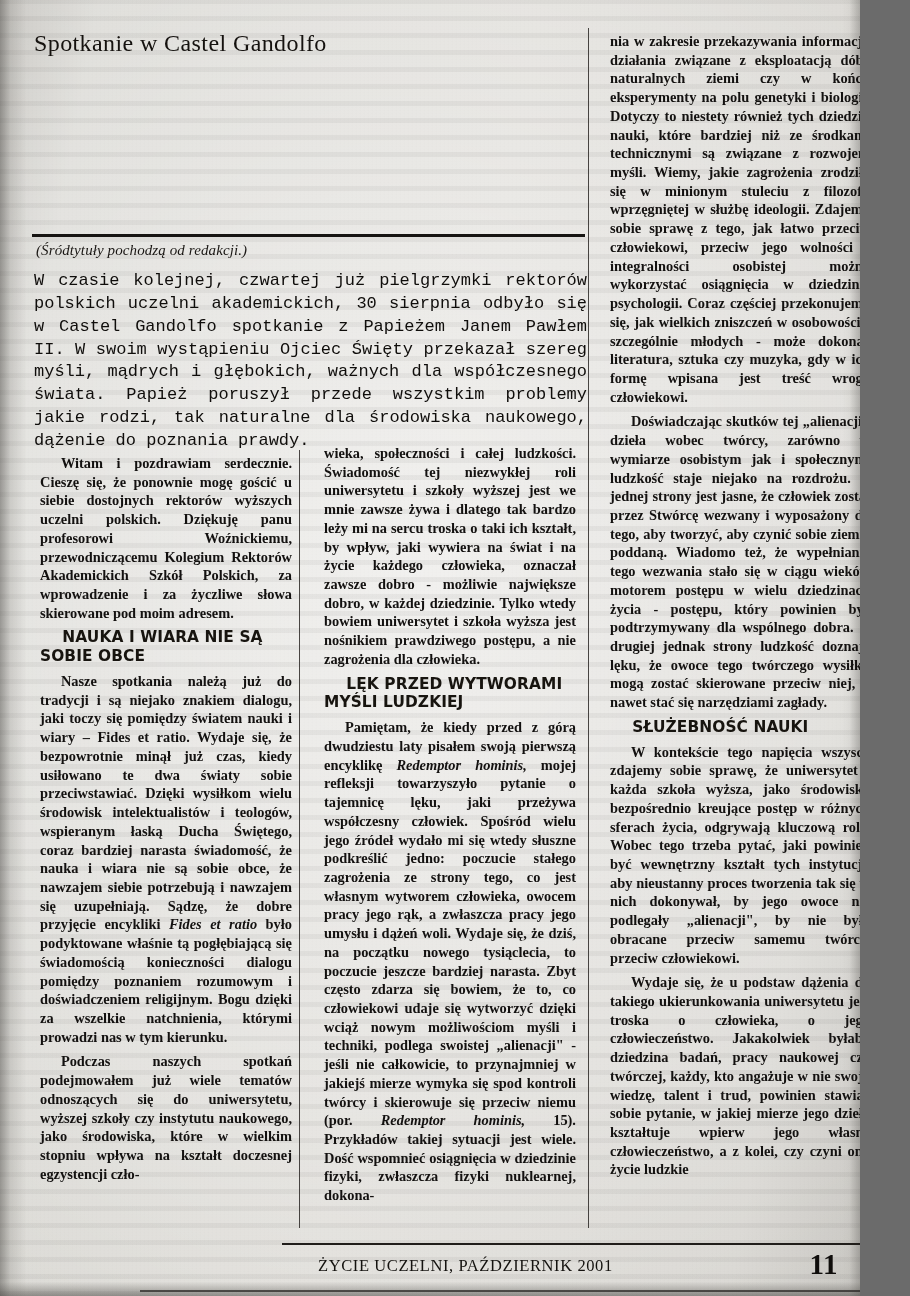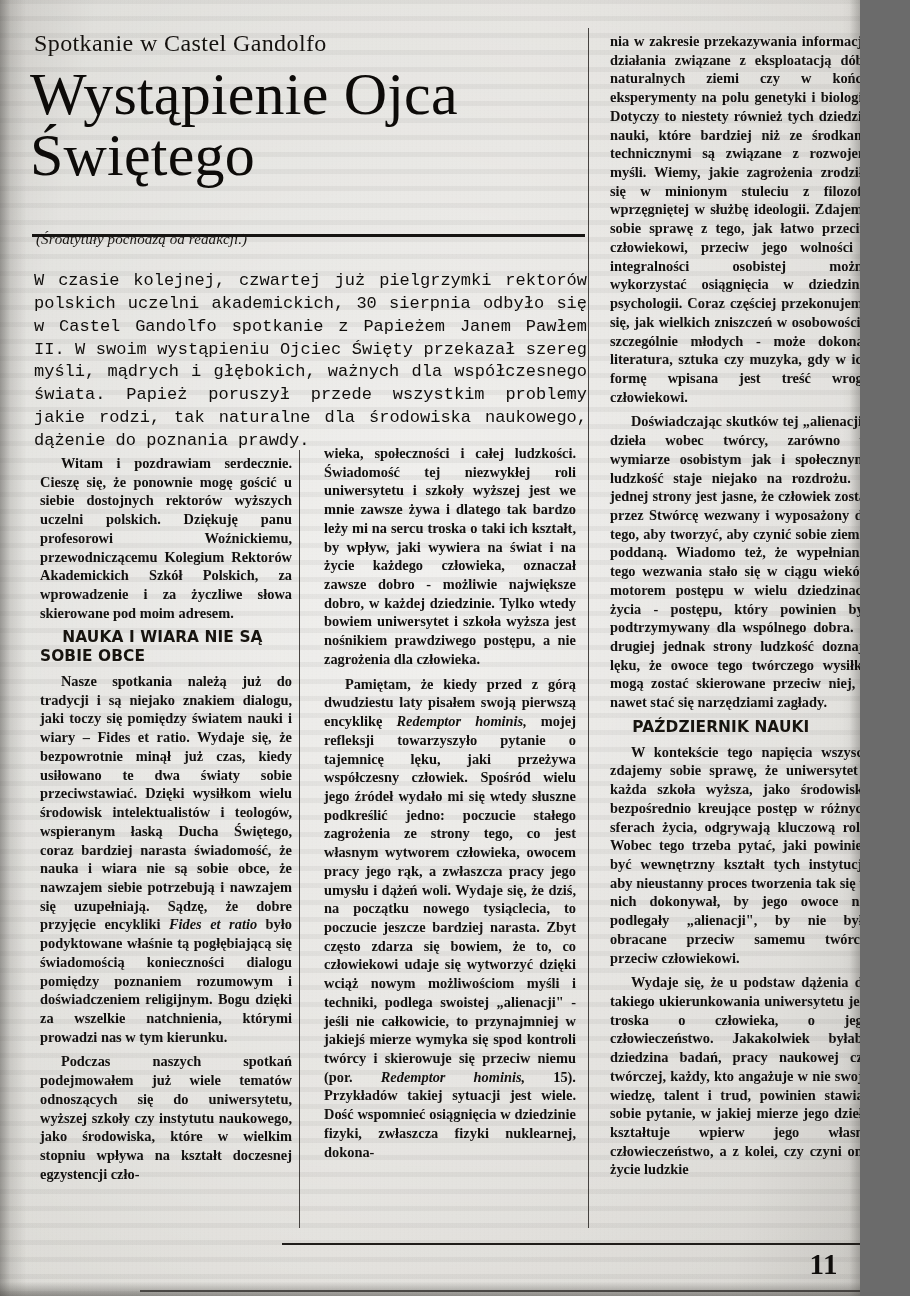--- a/index.html
+++ b/index.html
@@ -87,21 +87,21 @@
   }
   .headline .l2 { display: block; }
   .rule-head {
     position: absolute;
     left: 32px; top: 234px;
     width: 553px; height: 3px;
     background: #161412;
   }
   .editorial-note {
     position: absolute;
-    left: 36px; top: 231px;
+    left: 36px; top: 242px;
     font-size: 15px;
     font-style: italic;
     letter-spacing: 0.1px;
     color: #1a1714;
   }
   .lead {
     position: absolute;
     left: 34px; top: 270px;
     width: 553px;
     font-size: 17px;
@@ -209,54 +209,52 @@
   <div id="bleed"></div>
   <div id="grain"></div>
   <div id="edge-left"></div>
   <div id="edge-right"></div>
   <div id="edge-bottom"></div>
 
   <div id="content">
 
     <div class="kicker">Spotkanie w Castel Gandolfo</div>
 
-    <div class="headline">
-      <span class="l1">Wystąpienie Ojca</span>
-      <span class="l2">Świętego</span>
-    </div>
 
     <div class="rule-head"></div>
 
     <div class="editorial-note">(Śródtytuły pochodzą od redakcji.)</div>
 
     <div class="lead">W czasie kolejnej, czwartej już pielgrzymki rektorów polskich uczelni akademickich, 30 sierpnia odbyło się w Castel Gandolfo spotkanie z Papieżem Janem Pawłem II. W swoim wystąpieniu Ojciec Święty przekazał szereg myśli, mądrych i głębokich, ważnych dla współczesnego świata. Papież poruszył przede wszystkim problemy jakie rodzi, tak naturalne dla środowiska naukowego, dążenie do poznania prawdy.</div>
 
     <div class="vrule" id="vrule1"></div>
     <div class="vrule" id="vrule2"></div>
 
     <div class="col" id="col1">
       <p>Witam i pozdrawiam serdecznie. Cieszę się, że ponownie mogę gościć u siebie dostojnych rektorów wyższych uczelni polskich. Dziękuję panu profesorowi Woźnickiemu, przewodniczącemu Kolegium Rektorów Akademickich Szkół Polskich, za wprowadzenie i za życzliwe słowa skierowane pod moim adresem.</p>
       <p class="subhead">NAUKA I WIARA NIE SĄ SOBIE OBCE</p>
       <p><span>Nasze spotkania należą już do tradycji i są niejako znakiem dialogu, jaki toczy się pomiędzy światem nauki i wiary – Fides et ratio. Wydaje się, że bezpowrotnie minął już czas, kiedy usiłowano te dwa światy sobie przeciwstawiać. Dzięki wysiłkom wielu środowisk intelektualistów i teologów, wspieranym łaską Ducha Świętego, coraz bardziej narasta świadomość, że nauka i wiara nie są sobie obce, że nawzajem siebie potrzebują i nawzajem się uzupełniają. Sądzę, że dobre przyjęcie encykliki </span><span class="it">Fides et ratio</span><span> było podyktowane właśnie tą pogłębiającą się świadomością konieczności dialogu pomiędzy poznaniem rozumowym i doświadczeniem religijnym. Bogu dzięki za wszelkie natchnienia, którymi prowadzi nas w tym kierunku.</span></p>
       <p>Podczas naszych spotkań podejmowałem już wiele tematów odnoszących się do uniwersytetu, wyższej szkoły czy instytutu naukowego, jako środowiska, które w wielkim stopniu wpływa na kształt doczesnej egzystencji czło-</p>
     </div>
 
     <div class="col" id="col2">
       <p class="noindent">wieka, społeczności i całej ludzkości. Świadomość tej niezwykłej roli uniwersytetu i szkoły wyższej jest we mnie zawsze żywa i dlatego tak bardzo leży mi na sercu troska o taki ich kształt, by wpływ, jaki wywiera na świat i na życie każdego człowieka, oznaczał zawsze dobro - możliwie największe dobro, w każdej dziedzinie. Tylko wtedy bowiem uniwersytet i szkoła wyższa jest nośnikiem prawdziwego postępu, a nie zagrożenia dla człowieka.</p>
+      <p class="subhead">LĘK PRZED WYTWORAMI MYŚLI LUDZKIEJ</p>
       <p><span>Pamiętam, że kiedy przed z górą dwudziestu laty pisałem swoją pierwszą encyklikę </span><span class="it">Redemptor hominis,</span><span> mojej refleksji towarzyszyło pytanie o tajemnicę lęku, jaki przeżywa współczesny człowiek. Spośród wielu jego źródeł wydało mi się wtedy słuszne podkreślić jedno: poczucie stałego zagrożenia ze strony tego, co jest własnym wytworem człowieka, owocem pracy jego rąk, a zwłaszcza pracy jego umysłu i dążeń woli. Wydaje się, że dziś, na początku nowego tysiąclecia, to poczucie jeszcze bardziej narasta. Zbyt często zdarza się bowiem, że to, co człowiekowi udaje się wytworzyć dzięki wciąż nowym możliwościom myśli i techniki, podlega swoistej „alienacji" - jeśli nie całkowicie, to przynajmniej w jakiejś mierze wymyka się spod kontroli twórcy i skierowuje się przeciw niemu (por. </span><span class="it">Redemptor hominis,</span><span> 15). Przykładów takiej sytuacji jest wiele. Dość wspomnieć osiągnięcia w dziedzinie fizyki, zwłaszcza fizyki nuklearnej, dokona-</span></p>
     </div>
 
     <div class="col" id="col3">
       <p class="noindent">nia w zakresie przekazywania informacji, działania związane z eksploatacją dóbr naturalnych ziemi czy w końcu eksperymenty na polu genetyki i biologii. Dotyczy to niestety również tych dziedzin nauki, które bardziej niż ze środkami technicznymi są związane z rozwojem myśli. Wiemy, jakie zagrożenia zrodziły się w minionym stuleciu z filozofii wprzęgniętej w służbę ideologii. Zdajemy sobie sprawę z tego, jak łatwo przeciw człowiekowi, przeciw jego wolności i integralności osobistej można wykorzystać osiągnięcia w dziedzinie psychologii. Coraz częściej przekonujemy się, jak wielkich zniszczeń w osobowości - szczególnie młodych - może dokonać literatura, sztuka czy muzyka, gdy w ich formę wpisana jest treść wroga człowiekowi.</p>
       <p>Doświadczając skutków tej „alienacji" dzieła wobec twórcy, zarówno w wymiarze osobistym jak i społecznym, ludzkość staje niejako na rozdrożu. Z jednej strony jest jasne, że człowiek został przez Stwórcę wezwany i wyposażony do tego, aby tworzyć, aby czynić sobie ziemię poddaną. Wiadomo też, że wypełnianie tego wezwania stało się w ciągu wieków motorem postępu w wielu dziedzinach życia - postępu, który powinien być podtrzymywany dla wspólnego dobra. Z drugiej jednak strony ludzkość doznaje lęku, że owoce tego twórczego wysiłku mogą zostać skierowane przeciw niej, a nawet stać się narzędziami zagłady.</p>
-      <p class="subhead">PAŹDZIERNIK NAUKI</p>
+      <p class="subhead">SŁUŻEBNOŚĆ NAUKI</p>
       <p>W kontekście tego napięcia wszyscy zdajemy sobie sprawę, że uniwersytet i każda szkoła wyższa, jako środowisko bezpośrednio kreujące postęp w różnych sferach życia, odgrywają kluczową rolę. Wobec tego trzeba pytać, jaki powinien być wewnętrzny kształt tych instytucji, aby nieustanny proces tworzenia tak się w nich dokonywał, by jego owoce nie podlegały „alienacji", by nie były obracane przeciw samemu twórcy, przeciw człowiekowi.</p>
       <p>Wydaje się, że u podstaw dążenia do takiego ukierunkowania uniwersytetu jest troska o człowieka, o jego człowieczeństwo. Jakakolwiek byłaby dziedzina badań, pracy naukowej czy twórczej, każdy, kto angażuje w nie swoją wiedzę, talent i trud, powinien stawiać sobie pytanie, w jakiej mierze jego dzieło kształtuje wpierw jego własne człowieczeństwo, a z kolei, czy czyni ono życie ludzkie</p>
     </div>
 
     <div class="cont-arrow"></div>
 
     <div class="rule-foot"></div>
+    <div class="footer-text">ŻYCIE UCZELNI,  PAŹDZIERNIK 2001</div>
     <div class="folio">11</div>
     <div class="rule-foot-bottom"></div>
 
   </div>
 </div>
 
 </body></html>

